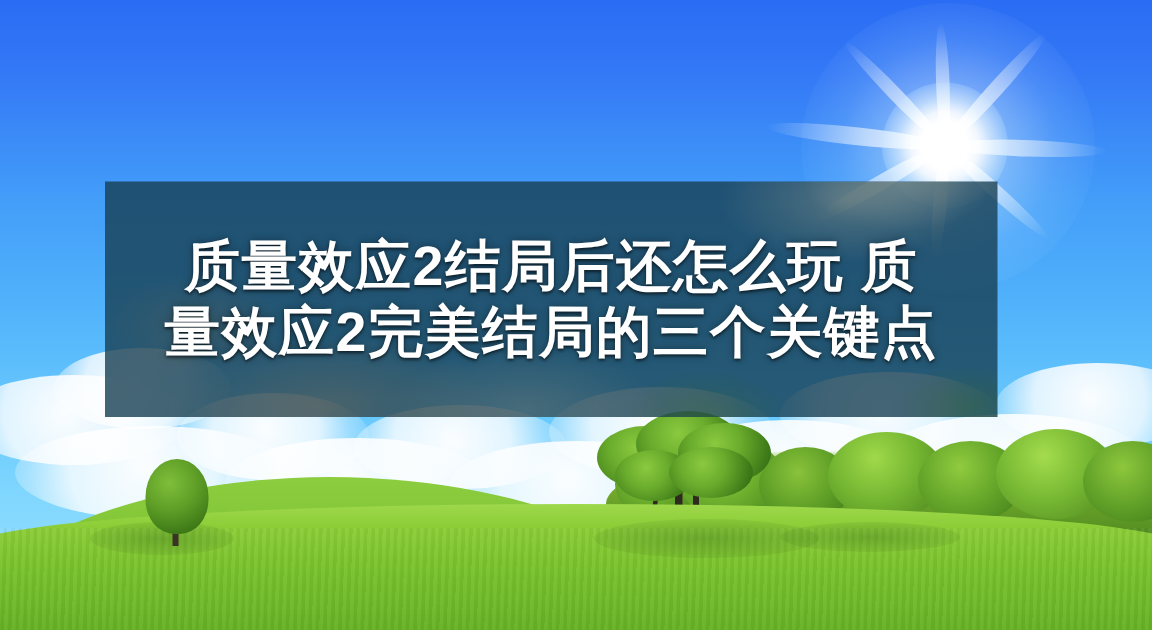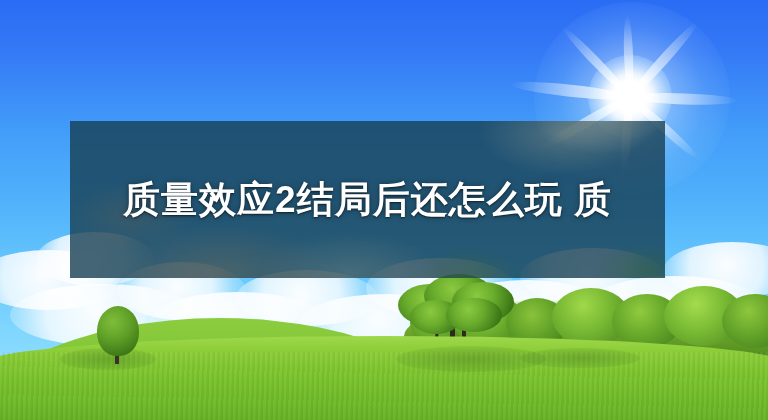--- a/index.html
+++ b/index.html
@@ -283,16 +283,17 @@
 
   <div>
     <div class="tree-s-trunk"></div>
     <div class="tree-s-crown"></div>
   </div>
 
   <div class="banner">
     <div class="banner-ghost"></div>
     <div class="banner-lines">
       <div class="tline">质量效应2结局后还怎么玩 质</div>
+      <div class="tline">量效应2完美结局的三个关键点</div>
     </div>
   </div>
 
 </div>
 
 </body></html>

